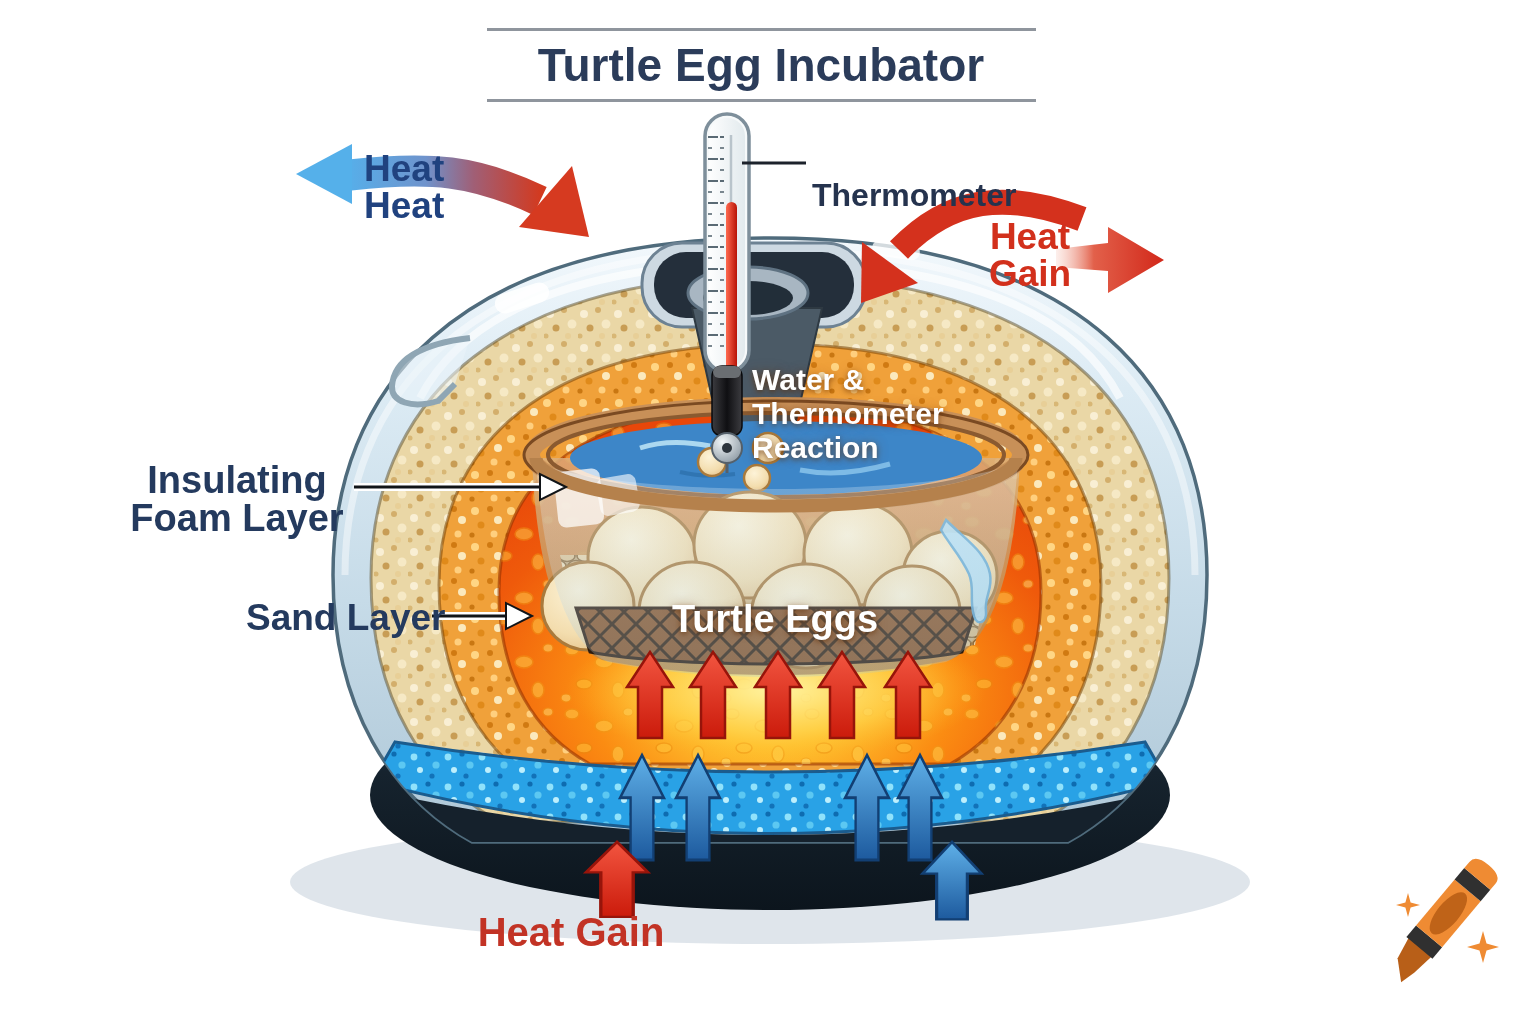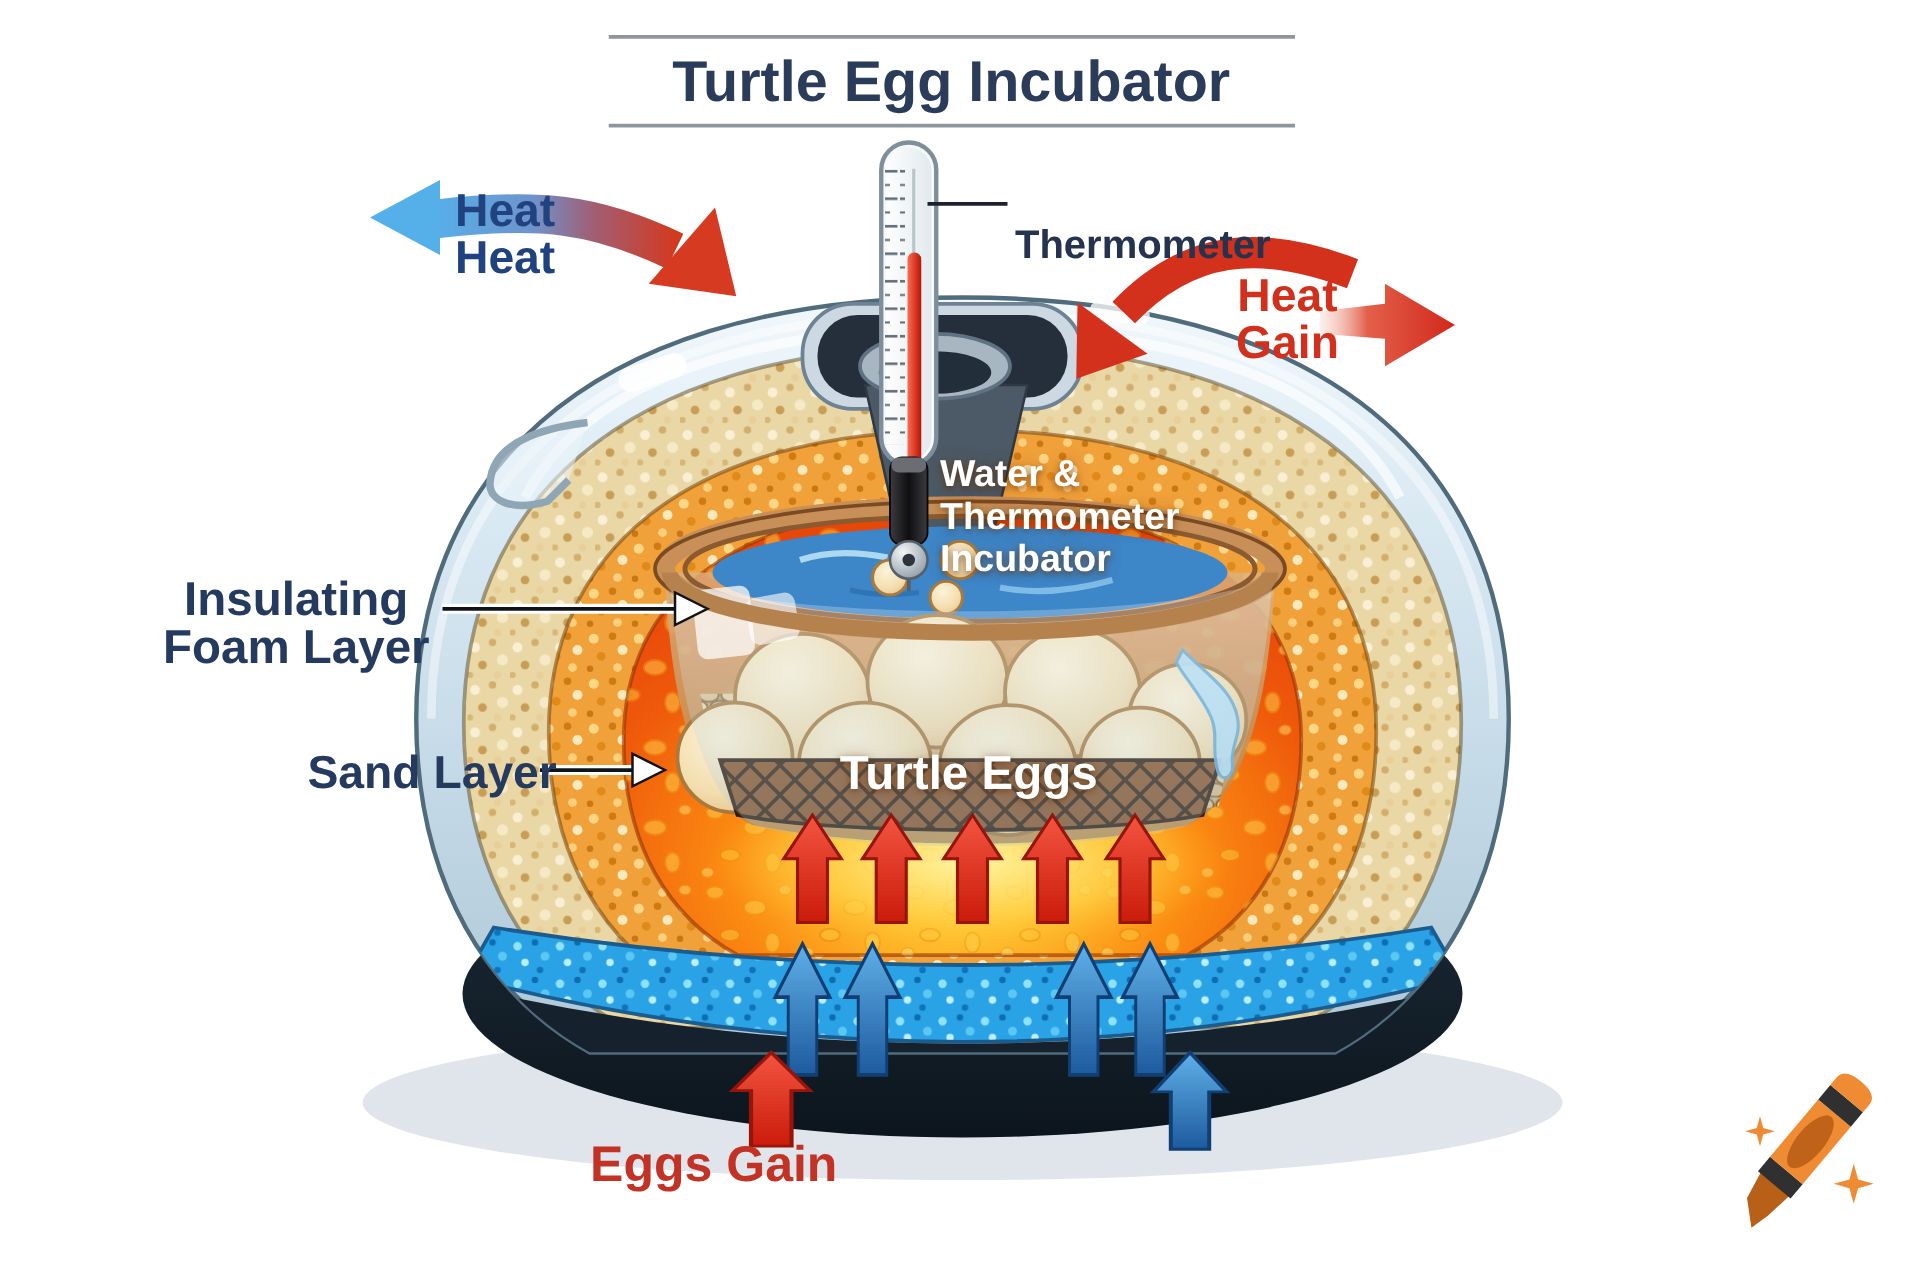--- a/index.html
+++ b/index.html
@@ -317,28 +317,28 @@
 </div>
 
 <div class="lbl" style="left:970px;top:218px;width:120px;text-align:center;font-size:37px;color:#d2301c;line-height:1.0;">
   <span class="ln">Heat</span>
   <span class="ln">Gain</span>
 </div>
 
 <div class="lbl white-lbl" style="left:752px;top:363px;width:240px;text-align:left;font-size:30px;line-height:1.13;">
   <span class="ln">Water &amp;</span>
   <span class="ln">Thermometer</span>
-  <span class="ln">Incubator</span>
+  <span class="ln">Reaction</span>
 </div>
 
 <div class="lbl" style="left:128px;top:461px;width:218px;text-align:center;font-size:38px;color:#243a5e;line-height:1.0;">
   <span class="ln">Insulating</span>
   <span class="ln">Foam Layer</span>
 </div>
 
 <div class="lbl" style="left:246px;top:597px;font-size:37px;color:#243a5e;">Sand Layer</div>
 
 <div class="lbl white-lbl" style="left:645px;top:598px;width:260px;text-align:center;font-size:38px;">Turtle Eggs</div>
 
-<div class="lbl" style="left:461px;top:910px;width:220px;text-align:center;font-size:40px;color:#c23325;">Eggs Gain</div>
+<div class="lbl" style="left:461px;top:910px;width:220px;text-align:center;font-size:40px;color:#c23325;">Heat Gain</div>
 
 
 </div>
 
 </body></html>

